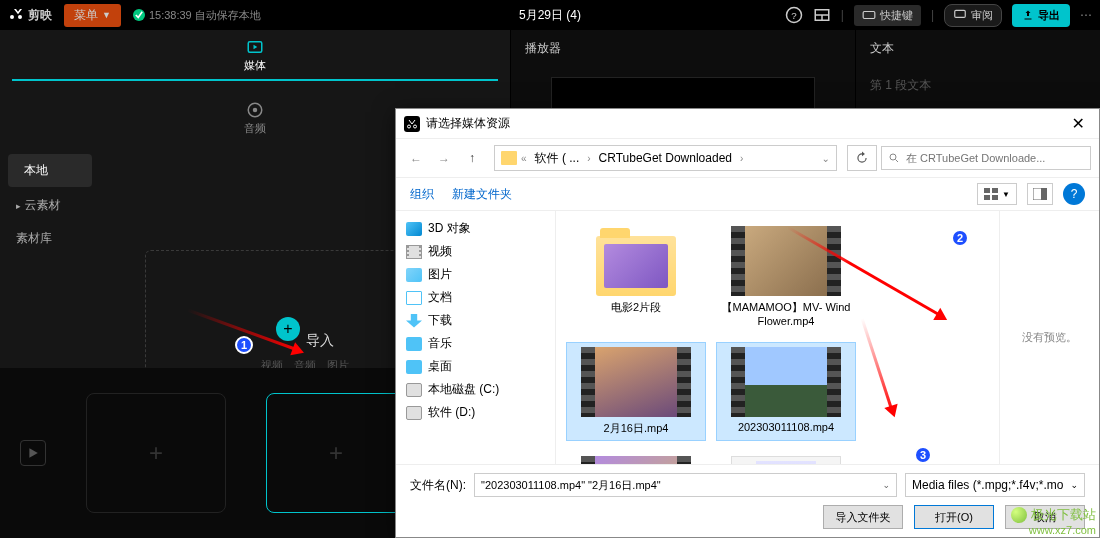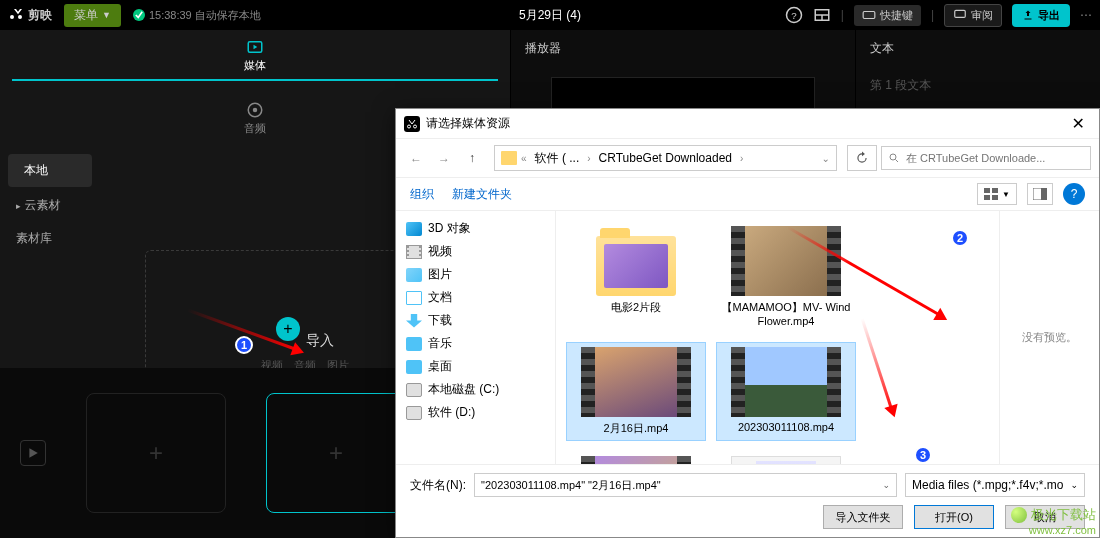--- a/index.html
+++ b/index.html
@@ -2,28 +2,28 @@
 <html><head>
 <meta charset="utf-8">
 <style>
 * { margin: 0; padding: 0; box-sizing: border-box; font-family: "Microsoft YaHei", Arial, sans-serif; }
 body { background: #0d0d0d; width: 1100px; height: 538px; overflow: hidden; position: relative; }
 
 
 .topbar { height: 30px; background: #000; display: flex; align-items: center; padding: 0 8px; color: #ccc; font-size: 12px; }
 .logo-box { display: flex; align-items: center; gap: 4px; font-weight: bold; }
 .logo-ic { width:16px; height:16px; }
-.menu-btn { background: #4d7c0f; padding: 3px 10px; border-radius: 3px; margin-left: 12px; cursor: pointer; display:flex; align-items:center; gap:4px;}
+.menu-btn { background: #c2410c; padding: 3px 10px; border-radius: 3px; margin-left: 12px; cursor: pointer; display:flex; align-items:center; gap:4px;}
 .autosave { margin-left: 12px; display:flex; align-items:center; gap:4px; color:#888; font-size:11px;}
 .autosave-dot { width:12px; height:12px; background:#00c87f; border-radius:50%; display:flex; align-items:center; justify-content:center; }
 .top-center { position:absolute; left:50%; transform:translateX(-50%); color:#fff; font-size:12px;}
 .top-right { margin-left:auto; display:flex; align-items:center; gap:10px;}
 .top-ic { width:18px; height:18px; cursor:pointer; fill:#ccc;}
 .pill-btn { background:#2a2a2a; padding:3px 8px; border-radius:3px; display:flex; align-items:center; gap:4px; cursor:pointer; font-size:11px;}
-.review-btn { border:1px solid #444; background:#1a1a1a; padding:3px 8px; border-radius:3px; display:flex; align-items:center; gap:4px; cursor:pointer; font-size:11px;}
+.review-btn { border:1px solid #444; background:#1a1a1a; padding:3px 8px; border-radius:8px; display:flex; align-items:center; gap:4px; cursor:pointer; font-size:11px;}
 .export-btn { background:#00c4cc; color:#000; padding:4px 10px; border-radius:4px; display:flex; align-items:center; gap:4px; cursor:pointer; font-size:11px; font-weight:bold;}
 
 
 .main { display:flex; height: calc(100% - 30px); }
 .left-panel { width: 510px; background:#161616; display:flex; flex-direction:column;}
 .mid-panel { width: 345px; background:#0d0d0d; border-left:1px solid #000;}
 .right-panel { flex:1; background:#0d0d0d; border-left:1px solid #000;}
 
 
 .tab-row { display:flex; padding: 8px 12px 0; gap:20px;flex-direction:column;}

